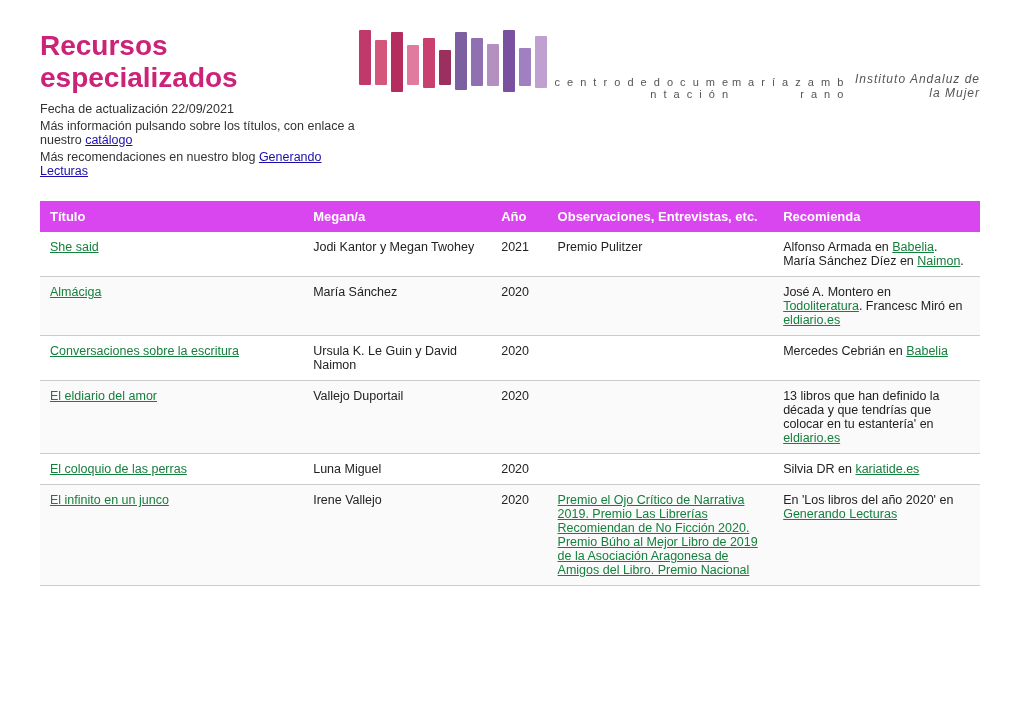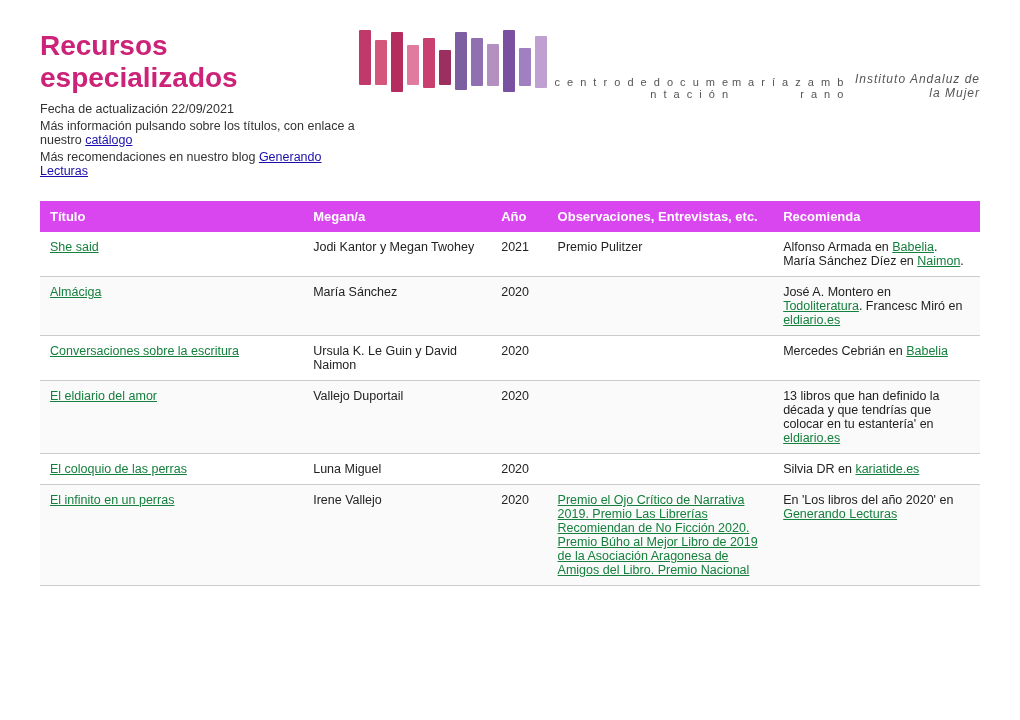--- a/index.html
+++ b/index.html
@@ -158,20 +158,20 @@
         <td class="col-rec">13 libros que han definido la década y que tendrías que colocar en tu estantería' en <a href="#">eldiario.es</a></td>
       </tr>
       <tr>
         <td class="col-title"><a href="#">El coloquio de las perras</a></td>
         <td class="col-autor">Luna Miguel</td>
         <td class="col-anio">2020</td>
         <td class="col-obs"></td>
         <td class="col-rec">Silvia DR en <a href="#">kariatide.es</a></td>
       </tr>
       <tr>
-        <td class="col-title"><a href="#">El infinito en un perras</a></td>
+        <td class="col-title"><a href="#">El infinito en un junco</a></td>
         <td class="col-autor">Irene  Vallejo</td>
         <td class="col-anio">2020</td>
         <td class="col-obs"><a href="#">Premio el Ojo Crítico de Narrativa 2019. Premio Las Librerías Recomiendan de No Ficción 2020. Premio Búho al Mejor Libro de 2019 de la Asociación Aragonesa de Amigos del Libro. Premio Nacional</a></td>
         <td class="col-rec">En 'Los libros del año 2020' en <a href="#">Generando Lecturas</a></td>
       </tr>
     </tbody>
 </table>
 
 </body></html>

